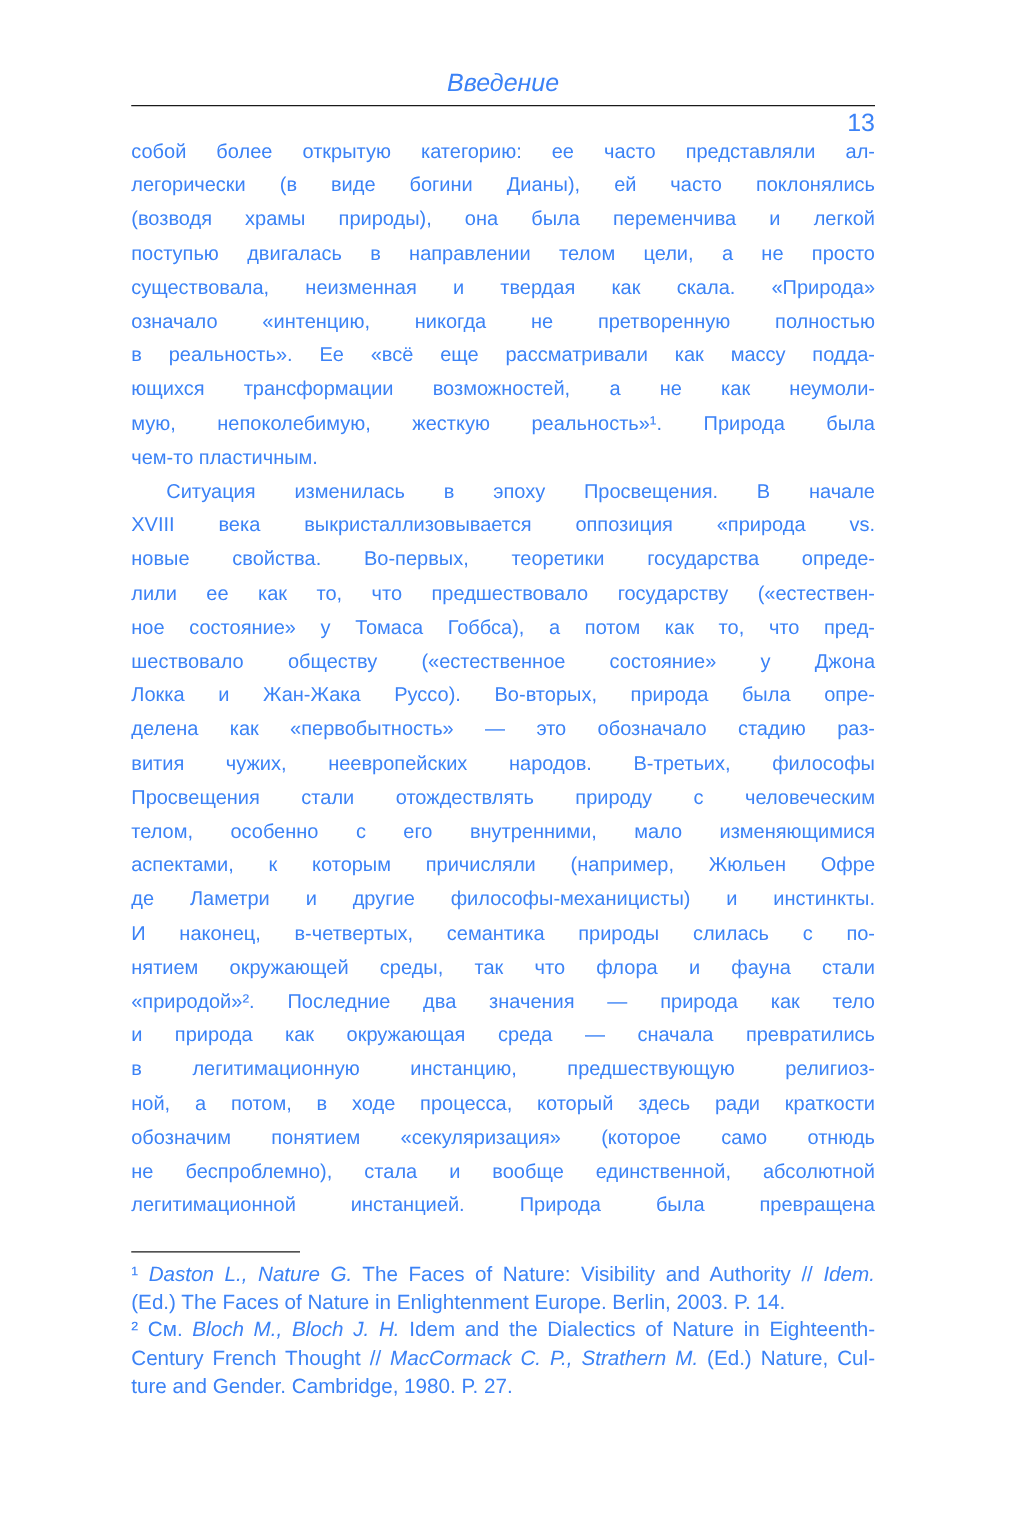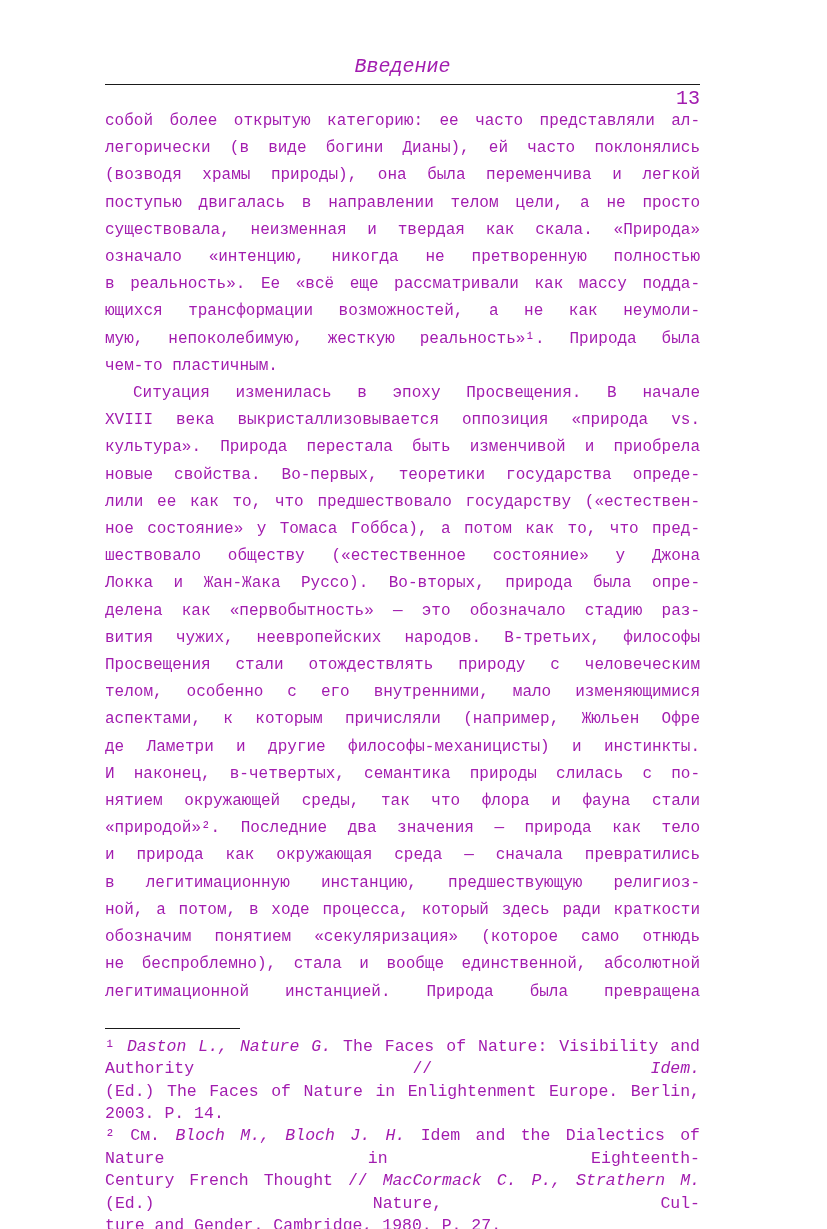--- a/index.html
+++ b/index.html
@@ -7,22 +7,22 @@
     padding: 0;
     background: #ffffff;
   }
   .page {
     position: relative;
     width: 827px;
     height: 1229px;
     box-sizing: border-box;
     padding: 54px 127px 0 105px;
     background: #ffffff;
-    color: #a21caf;
-    font-family: Liberation Mono, monospace;
+    color: #3b82f6;
+    font-family: Liberation Sans, sans-serif;
     overflow: hidden;
   }
   
   .running-head {
     position: relative;
     height: 26px;
     font-size: 20px;
     line-height: 26px;
   }
   .head-title {
@@ -101,21 +101,20 @@
         <div class="bline">существовала, неизменная и твердая как скала. «Природа»</div>
         <div class="bline">означало «интенцию, никогда не претворенную полностью</div>
         <div class="bline">в реальность». Ее «всё еще рассматривали как массу подда-</div>
         <div class="bline">ющихся трансформации возможностей, а не как неумоли-</div>
         <div class="bline">мую, непоколебимую, жесткую реальность»¹. Природа была</div>
         <div class="bline left-last">чем-то пластичным.</div>
       </div>
       <div class="paragraph indent">
         <div class="bline">Ситуация изменилась в эпоху Просвещения. В начале</div>
         <div class="bline">XVIII века выкристаллизовывается оппозиция «природа vs.</div>
-        <div class="bline">культура». Природа перестала быть изменчивой и приобрела</div>
         <div class="bline">новые свойства. Во-первых, теоретики государства опреде-</div>
         <div class="bline">лили ее как то, что предшествовало государству («естествен-</div>
         <div class="bline">ное состояние» у Томаса Гоббса), а потом как то, что пред-</div>
         <div class="bline">шествовало обществу («естественное состояние» у Джона</div>
         <div class="bline">Локка и Жан-Жака Руссо). Во-вторых, природа была опре-</div>
         <div class="bline">делена как «первобытность» — это обозначало стадию раз-</div>
         <div class="bline">вития чужих, неевропейских народов. В-третьих, философы</div>
         <div class="bline">Просвещения стали отождествлять природу с человеческим</div>
         <div class="bline">телом, особенно с его внутренними, мало изменяющимися</div>
         <div class="bline">аспектами, к которым причисляли (например, Жюльен Офре</div>

